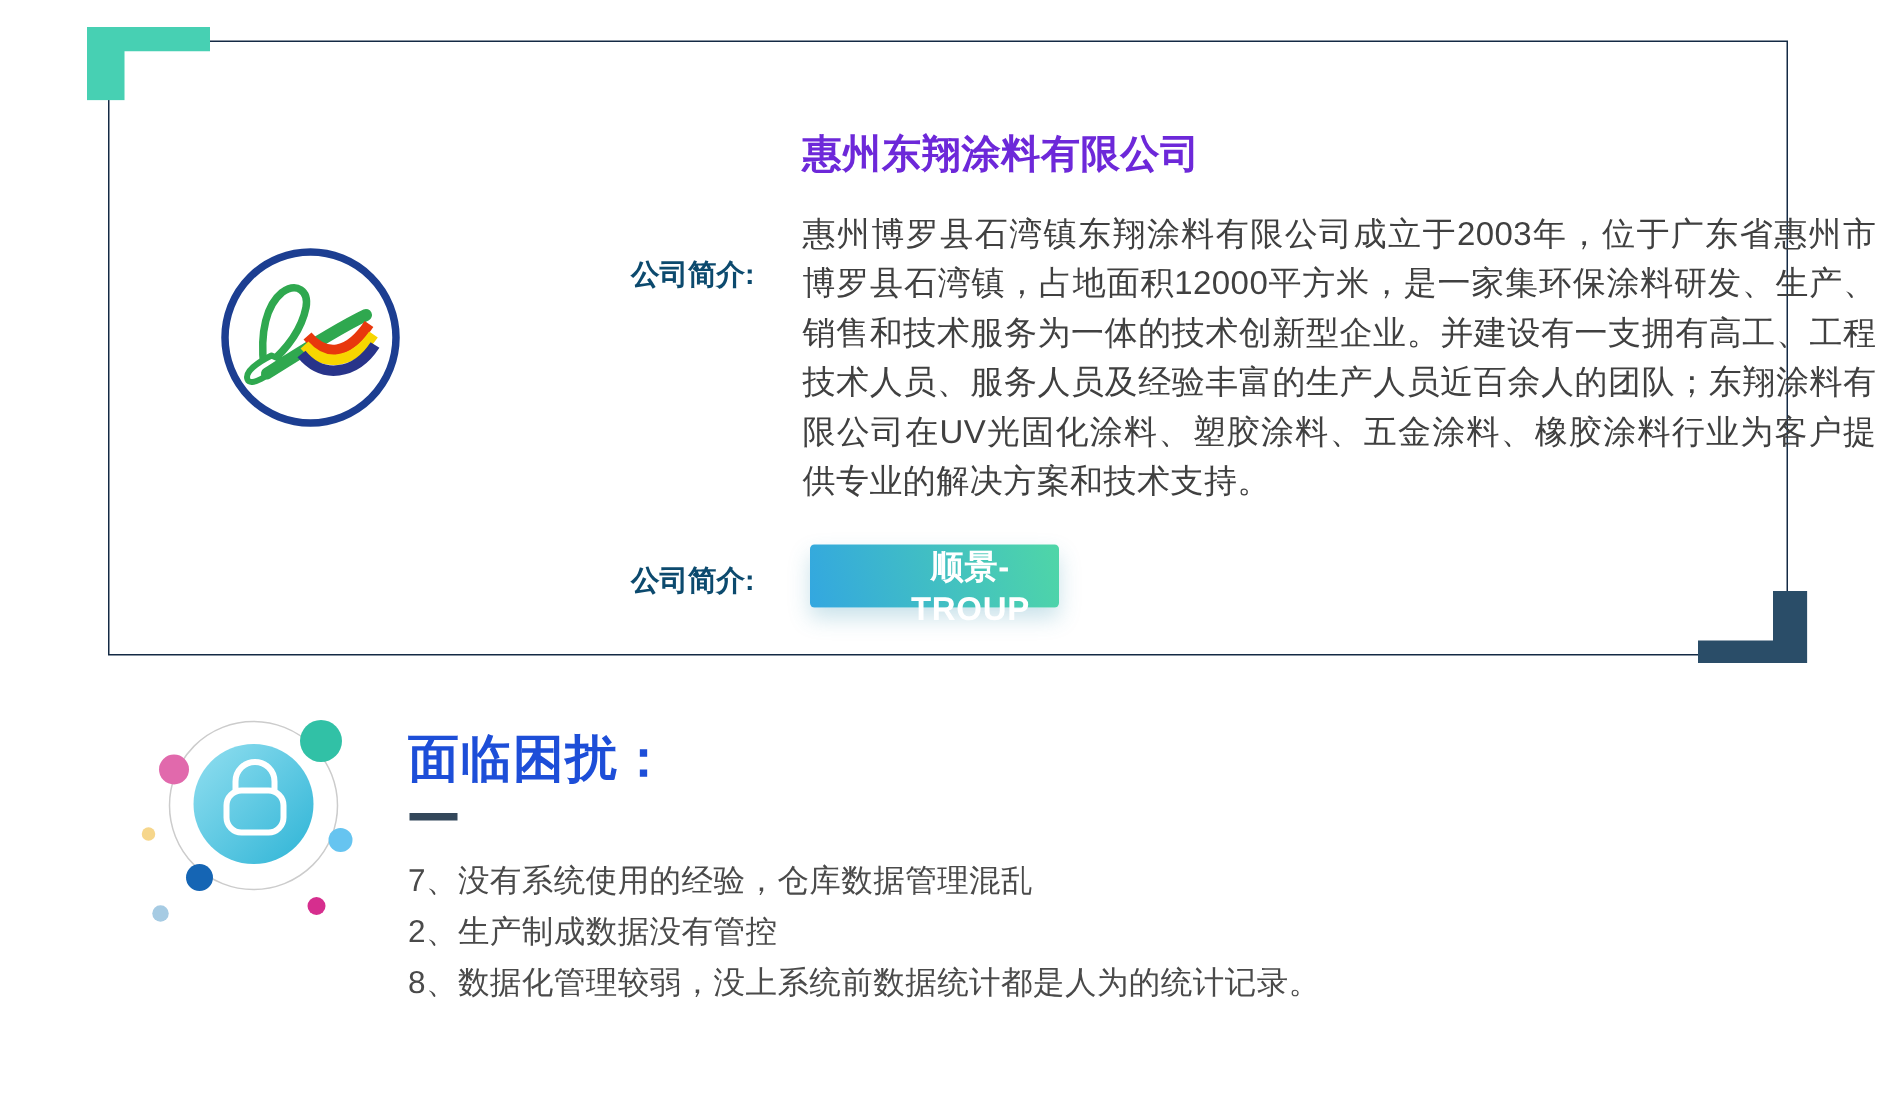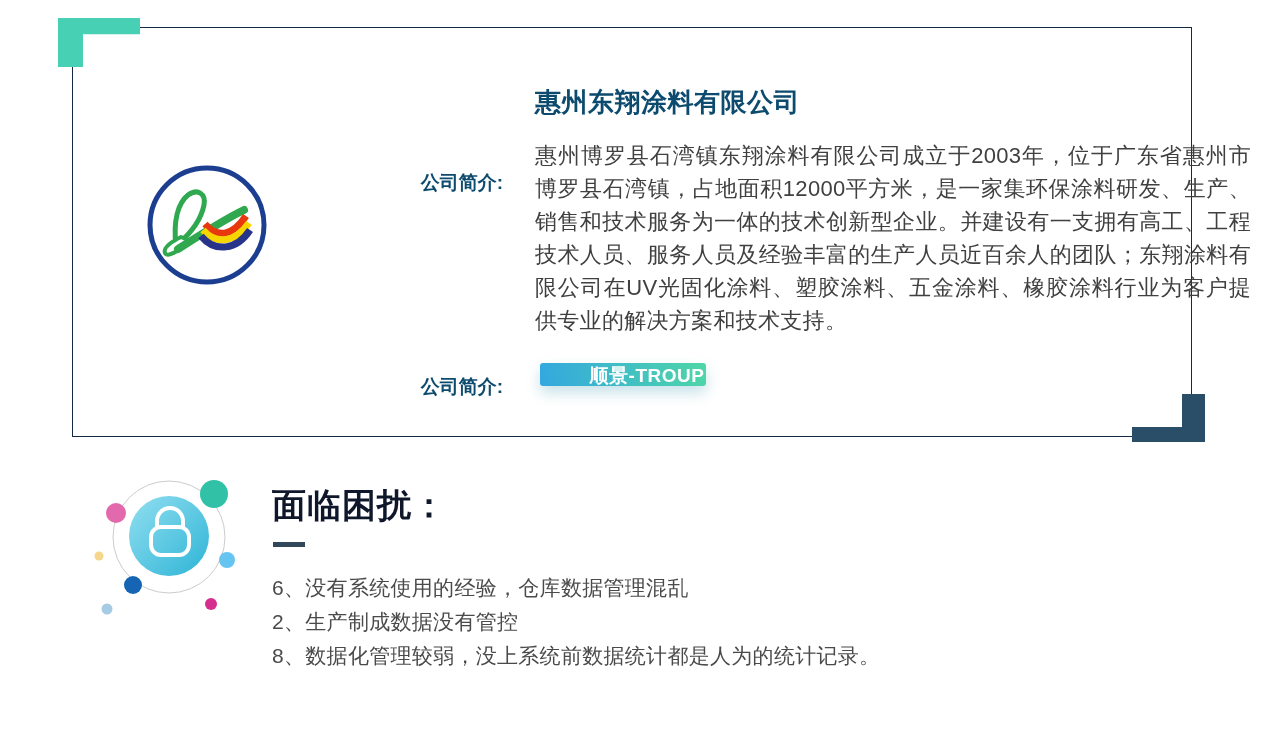--- a/index.html
+++ b/index.html
@@ -50,62 +50,62 @@
     font-weight: bold;
     color: #0c4a6e;
   }
   .intro-label { top: 142px; }
   .product-label { top: 346px; }
   .card-title {
     position: absolute;
     left: 462px; top: 57px;
     font-size: 26px;
     font-weight: bold;
-    color: #0c4a6e;
+    color: #6d28d9;
     letter-spacing: 0.5px;
   }
   .intro-text {
     position: absolute;
     left: 462px; top: 111px;
     width: 716px;
     font-size: 22px;
     line-height: 33px;
     color: #404040;
     text-align: justify;
     letter-spacing: 0.3px;
   }
   .product-button {
     position: absolute;
     left: 467px; top: 335px;
-    width: 166px; height: 23px;
+    width: 166px; height: 42px;
     background: linear-gradient(75deg, #33a7e0 0%, #4fd6a7 100%);
     border: none;
     border-radius: 3px;
     color: #ffffff;
-    font-size: 19px;
+    font-size: 22px;
     font-weight: bold;
     font-family: "Liberation Sans", "DejaVu Sans", sans-serif;
     letter-spacing: 0.5px;
     cursor: pointer;
     box-shadow: 0 7px 14px rgba(60, 150, 180, 0.28);
     padding-left: 48px;
   }
 
   
   .lock-graphic {
     position: absolute;
     left: 85px; top: 470px;
     width: 160px; height: 155px;
   }
   .troubles-heading {
     position: absolute;
     left: 272px; top: 483px;
     font-size: 34px;
     font-weight: bold;
-    color: #0f172a;
+    color: #1d4ed8;
     letter-spacing: 1px;
   }
   .heading-underline {
     position: absolute;
     left: 273px; top: 542px;
     width: 32px; height: 5px;
     background: #33475a;
   }
   .troubles-list {
     position: absolute;
@@ -179,18 +179,18 @@
       <circle cx="126" cy="134" r="6" fill="#d62e8e"></circle>
       <circle cx="14" cy="86" r="4.5" fill="#f6d68b"></circle>
       <circle cx="22" cy="139" r="5.5" fill="#a6cbe3"></circle>
     </svg>
   </div>
 
   <div class="troubles-heading">面临困扰：</div>
   <div class="heading-underline"></div>
 
   <ul class="troubles-list">
-    <li>6、没有系统使用的经验，仓库数据管理混乱</li>
+    <li>7、没有系统使用的经验，仓库数据管理混乱</li>
     <li>2、生产制成数据没有管控</li>
     <li>8、数据化管理较弱，没上系统前数据统计都是人为的统计记录。</li>
   </ul>
 
 </div>
 
 </body></html>

